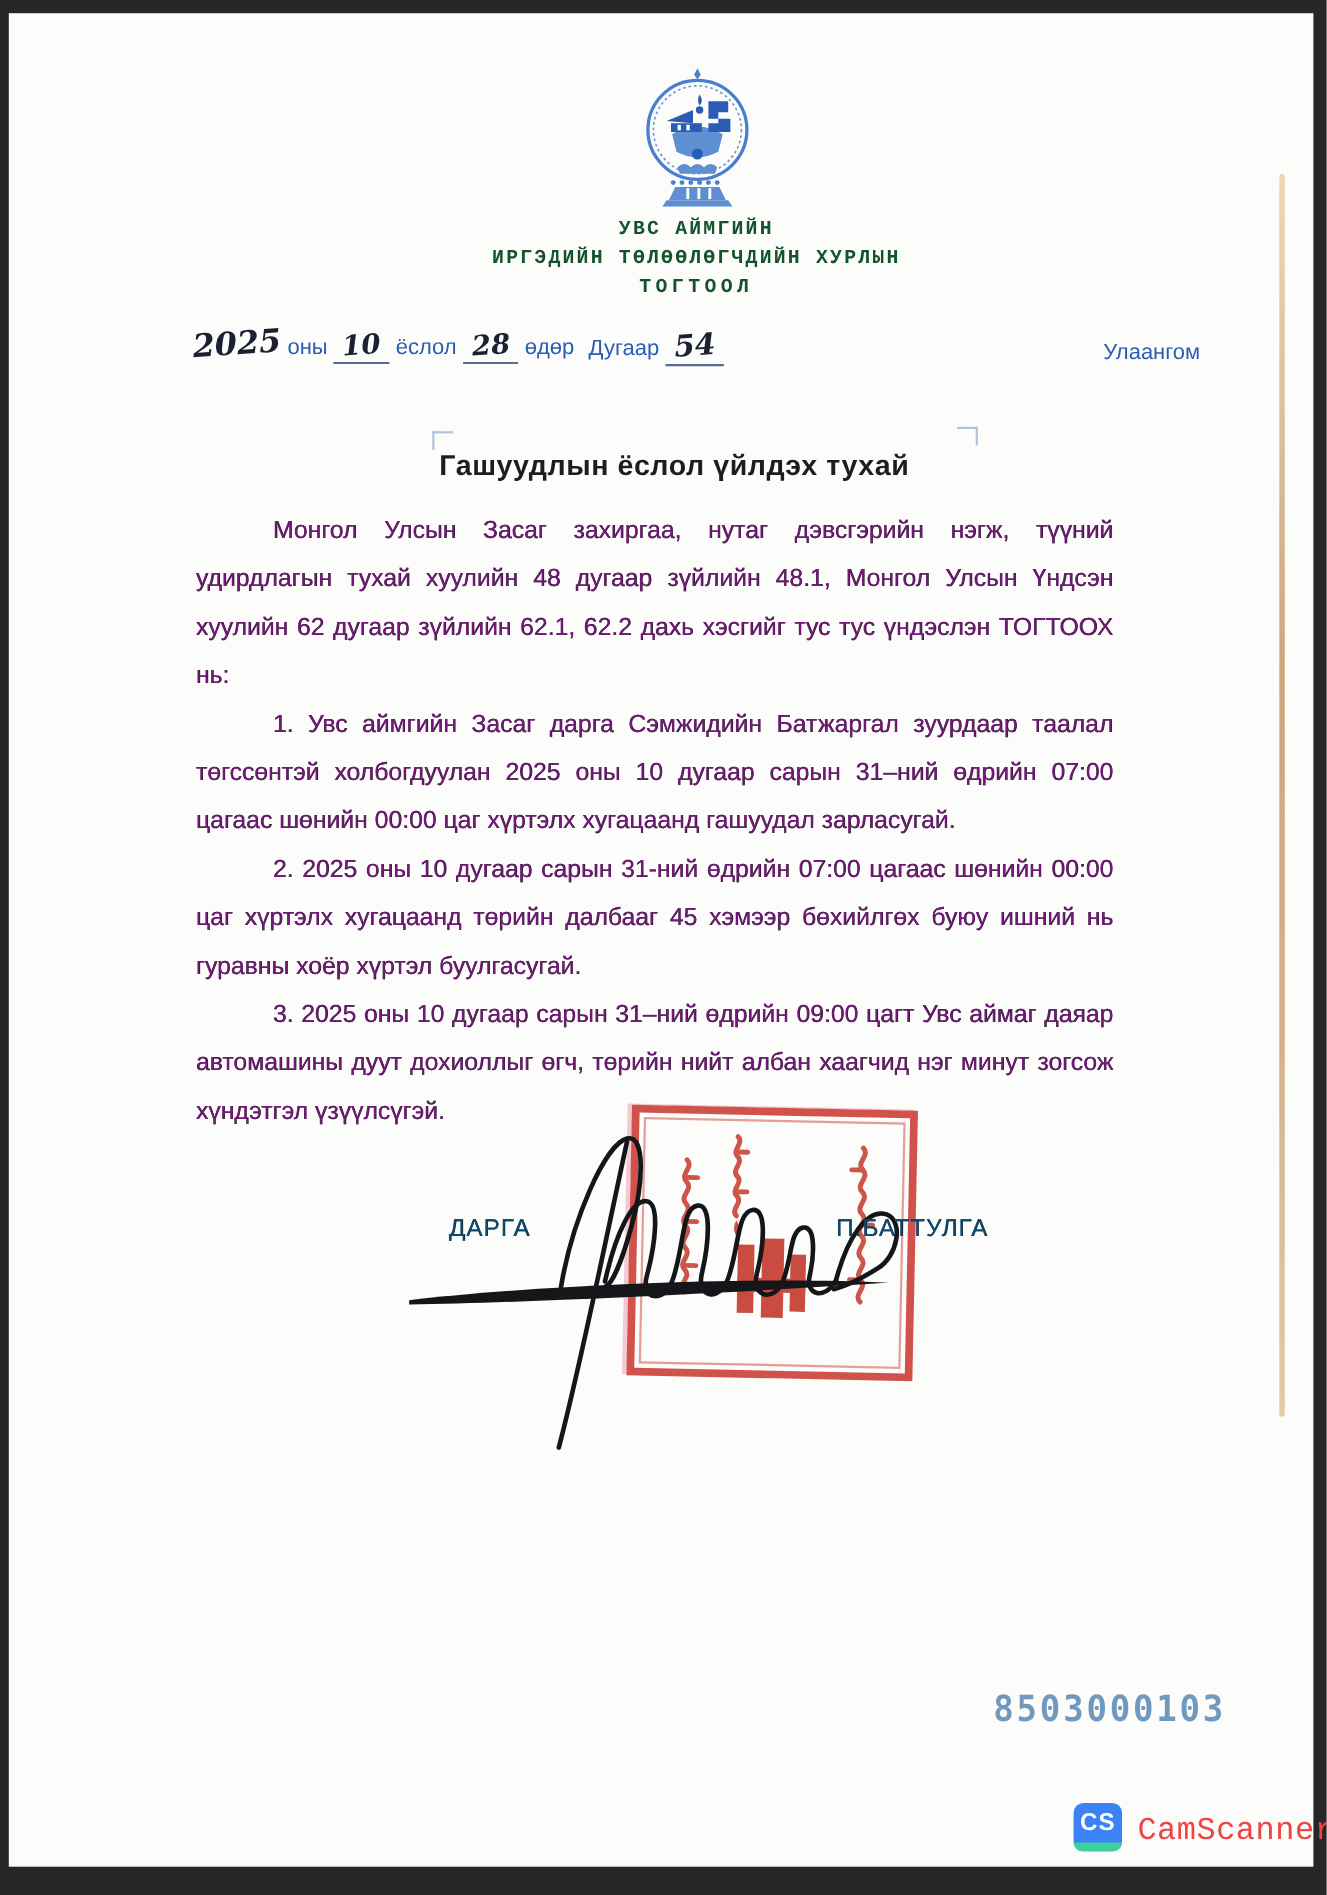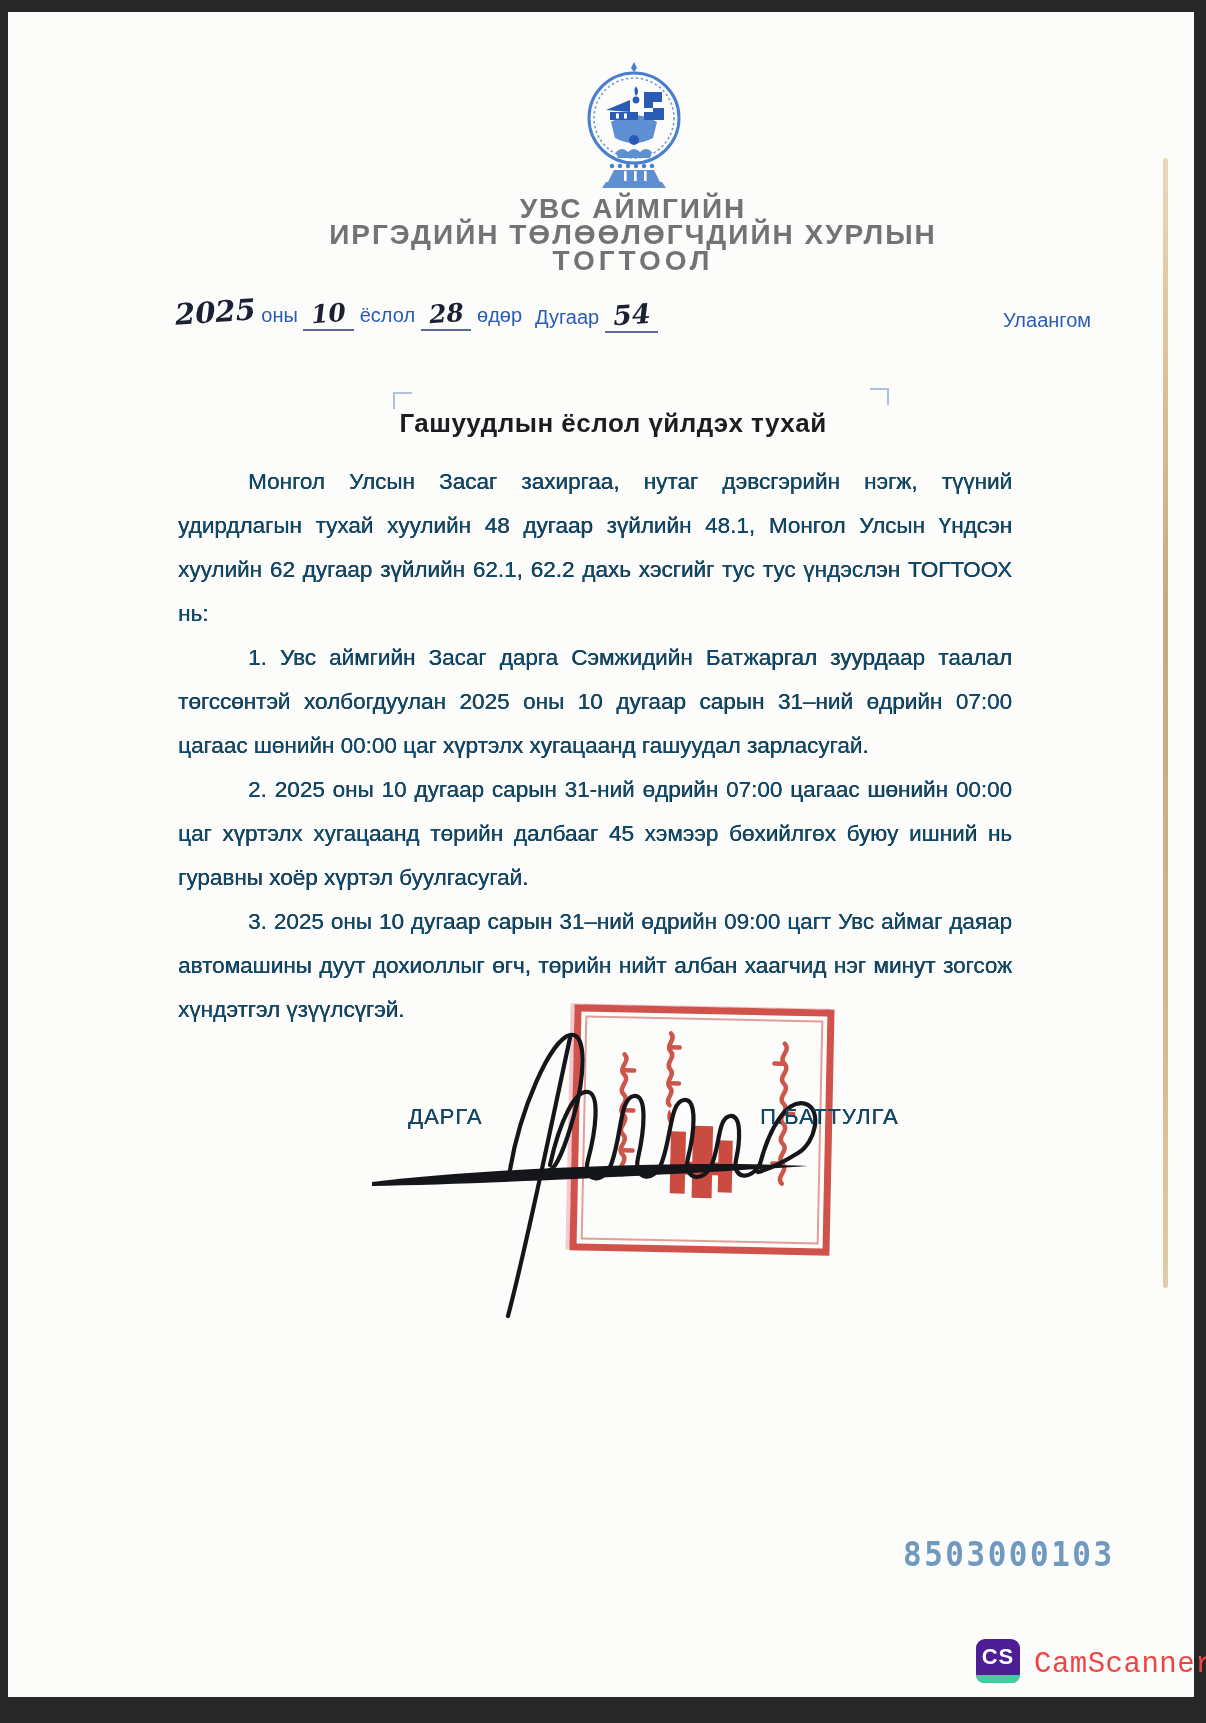--- a/index.html
+++ b/index.html
@@ -9,22 +9,22 @@
     font-family:"Liberation Sans",sans-serif;
   }
   .abs{position:absolute;}
   .page{
     position:absolute;left:8px;top:12px;width:1186px;height:1685px;
     background:#fcfcfb;
   }
   
   .org-block{
     left:225px;top:184px;width:800px;text-align:center;
-    font-family:Liberation Sans, sans-serif;font-weight:bold;
-    color:#737373;font-size:28px;line-height:26px;letter-spacing:2px;
+    font-family:Liberation Mono, monospace;font-weight:bold;
+    color:#14532d;font-size:18px;line-height:26px;letter-spacing:2px;
   }
   .org-block .l3{letter-spacing:4px;}
   
   .meta{font-size:20px;color:#2a5cb5;}
   .hw{
     font-family:"DejaVu Serif",serif;font-style:italic;font-weight:bold;
     color:#1b2133;display:inline-block;transform:rotate(-4deg);
   }
   .hw-year{font-size:29px;}
   .hw-md{font-size:25px;}
@@ -34,21 +34,21 @@
   .doc-title{
     left:0;top:396px;width:1174px;text-align:center;
     font-size:26px;font-weight:bold;color:#1b1d21;letter-spacing:.5px;padding-left:18px;
   }
   .crop-mark{width:17px;height:15px;opacity:.8;}
   .crop-left{border-left:2px solid #9fb6d4;border-top:2px solid #9fb6d4;}
   .crop-right{border-right:2px solid #9fb6d4;border-top:2px solid #9fb6d4;}
   
   .body-text{
     left:170px;top:448px;width:834px;
-    font-size:22.5px;line-height:44px;color:#0c4a6e;
+    font-size:22.5px;line-height:44px;color:#701a75;
     text-align:justify;text-shadow:.35px 0 0 #15171b;
   }
   .body-text p{margin:0;text-indent:70px;}
   
   .sig-label,.sig-name{font-size:22px;color:#0c4a6e;letter-spacing:1px;z-index:6;text-shadow:.3px 0 0 #17191d;}
   .seal{
     left:564px;top:995px;width:246px;height:232px;
     border:7px solid rgba(198,44,34,.82);
     box-shadow:-4px -1px 0 rgba(235,150,170,.5);
     transform:rotate(1.2deg);z-index:2;
@@ -67,21 +67,21 @@
   }
   
   .paper-edge{
     left:1155px;top:146px;width:5px;height:1130px;border-radius:3px;
     background:linear-gradient(#e6cba0,#b98c55 40%,#c49a66 70%,#d9bb8d);
     opacity:.75;
   }
   
   .cs-icon{
     left:968px;top:1627px;width:44px;height:44px;border-radius:9px;
-    background:#4c1d95;z-index:3;
+    background:#3b82f6;z-index:3;
   }
   .cs-icon .cs-txt{
     display:block;text-align:center;color:#fff;font-weight:bold;
     font-size:22px;margin-top:5px;letter-spacing:1px;
   }
   .cs-icon .cs-strip{
     position:absolute;left:0;right:0;bottom:0;height:8px;
     background:#3ecf9f;border-radius:0 0 9px 9px;
   }
   .cs-brand{

